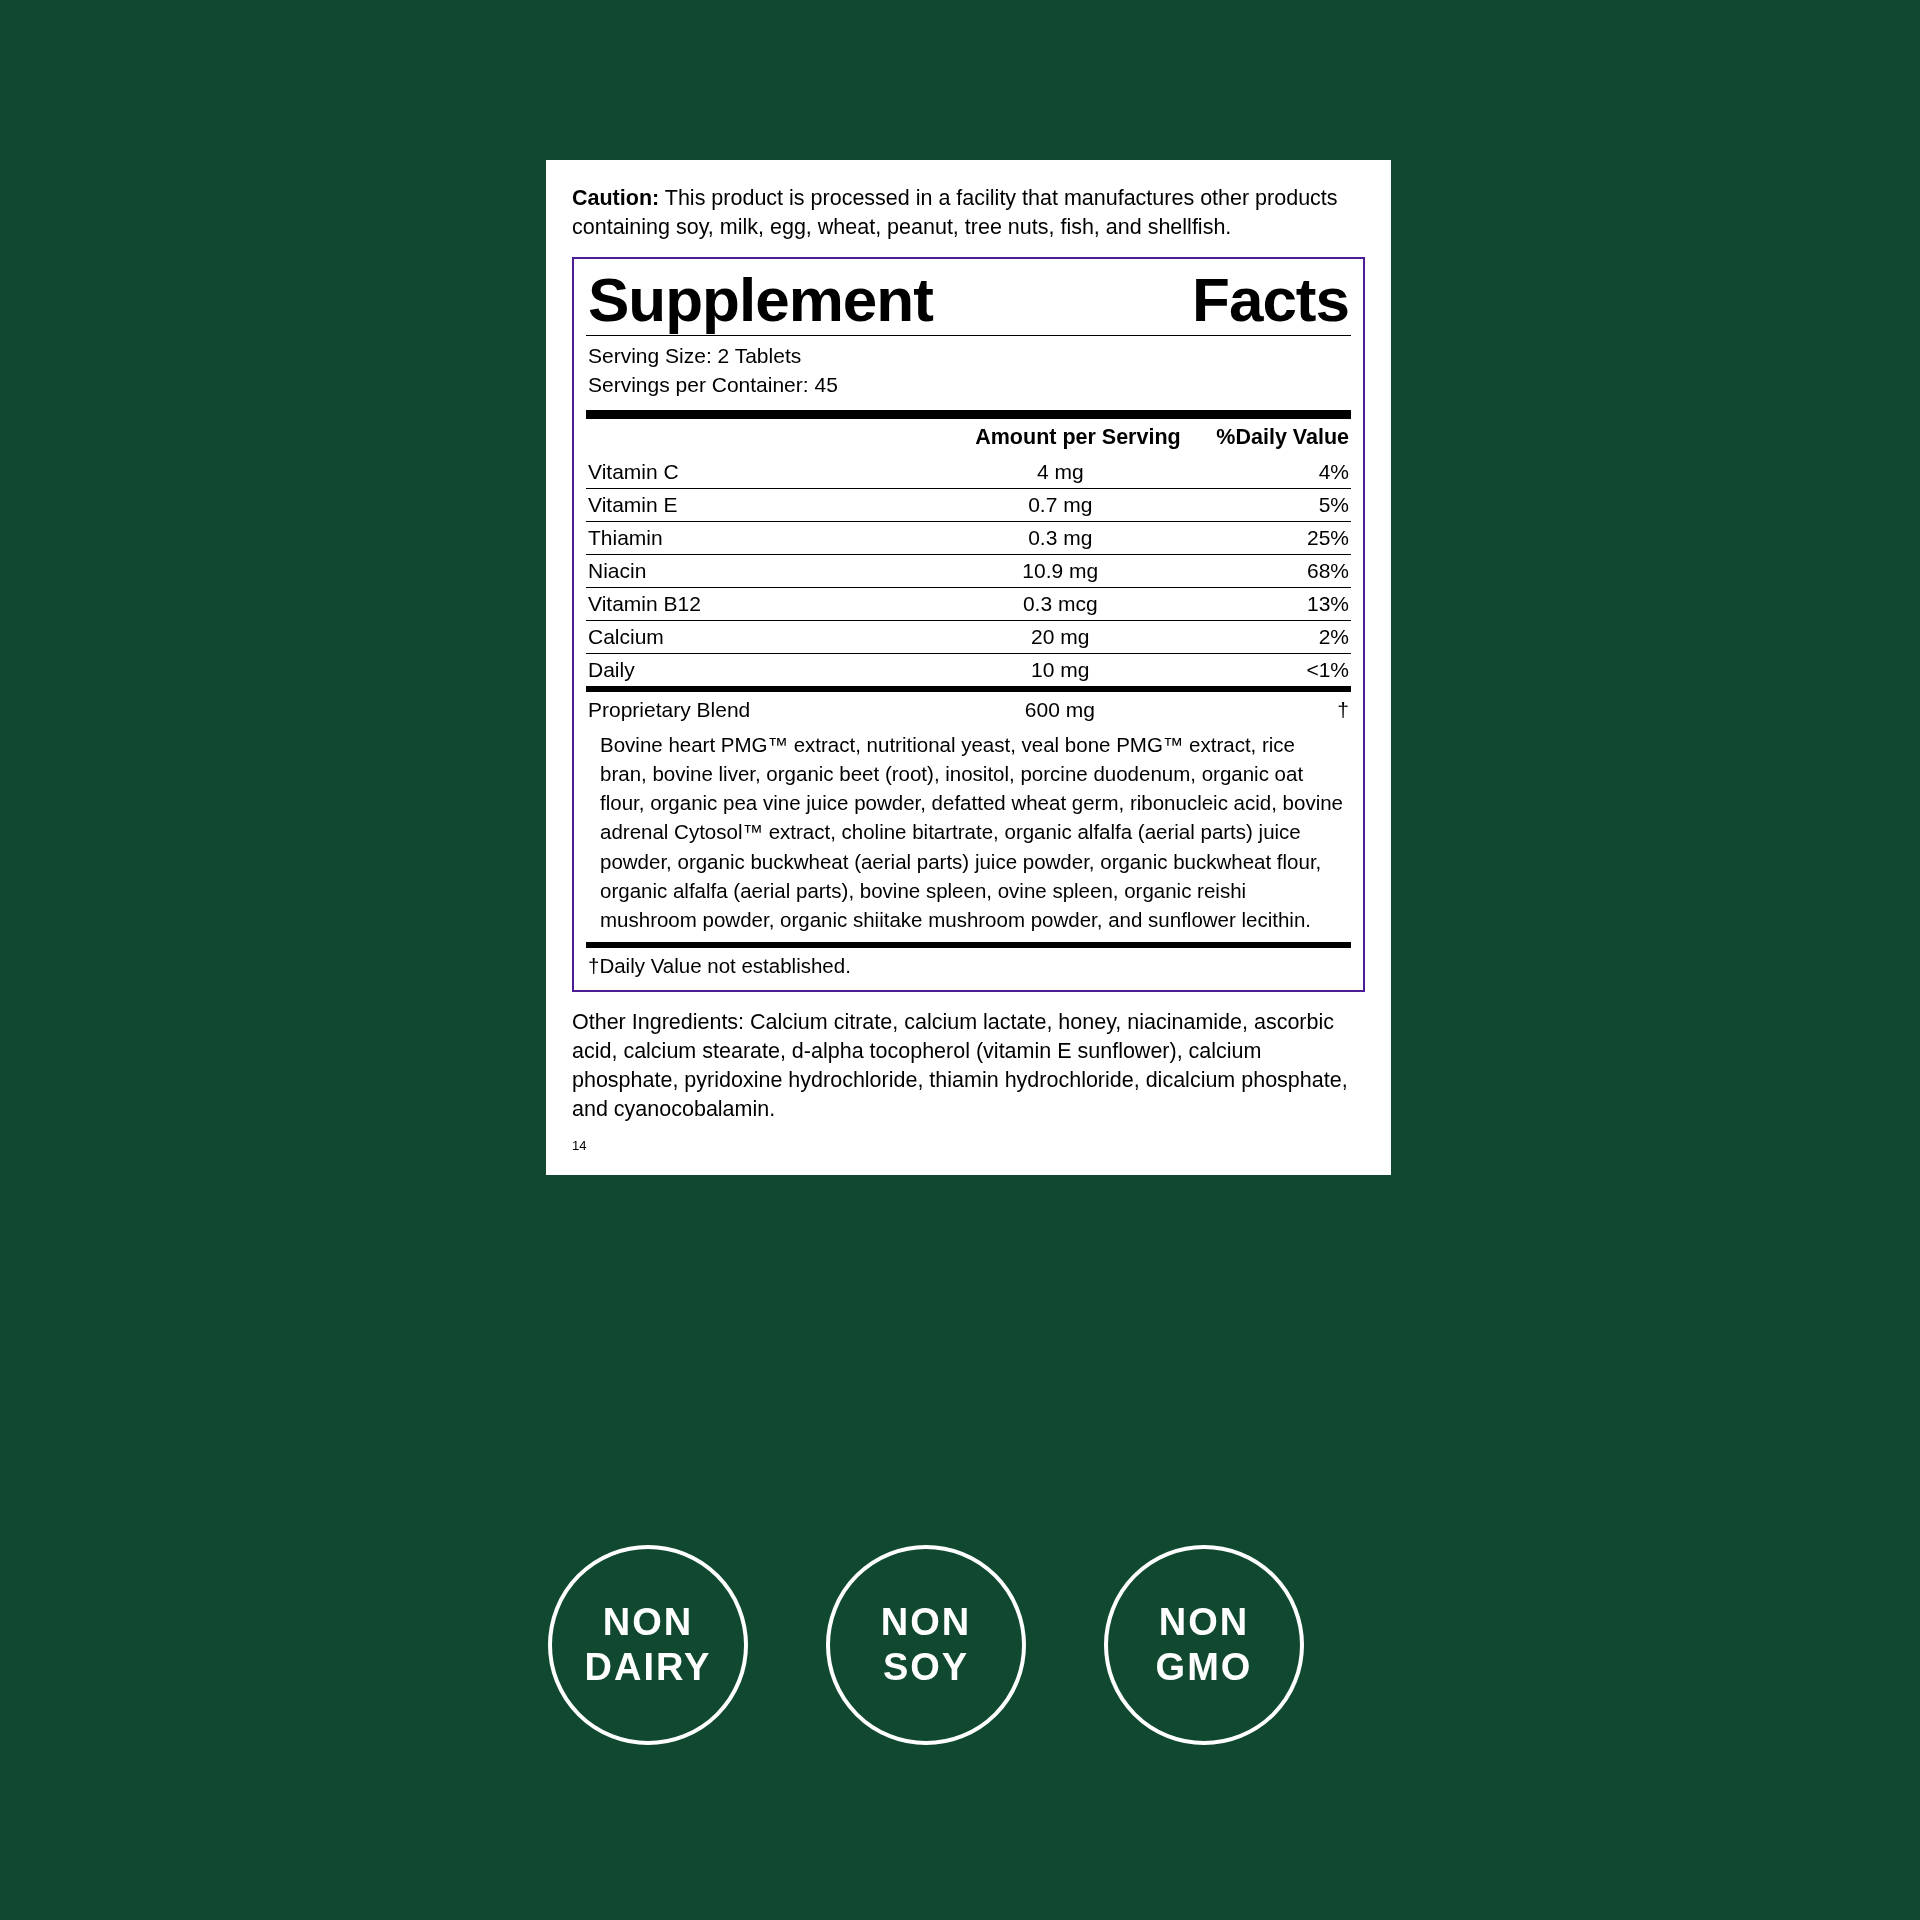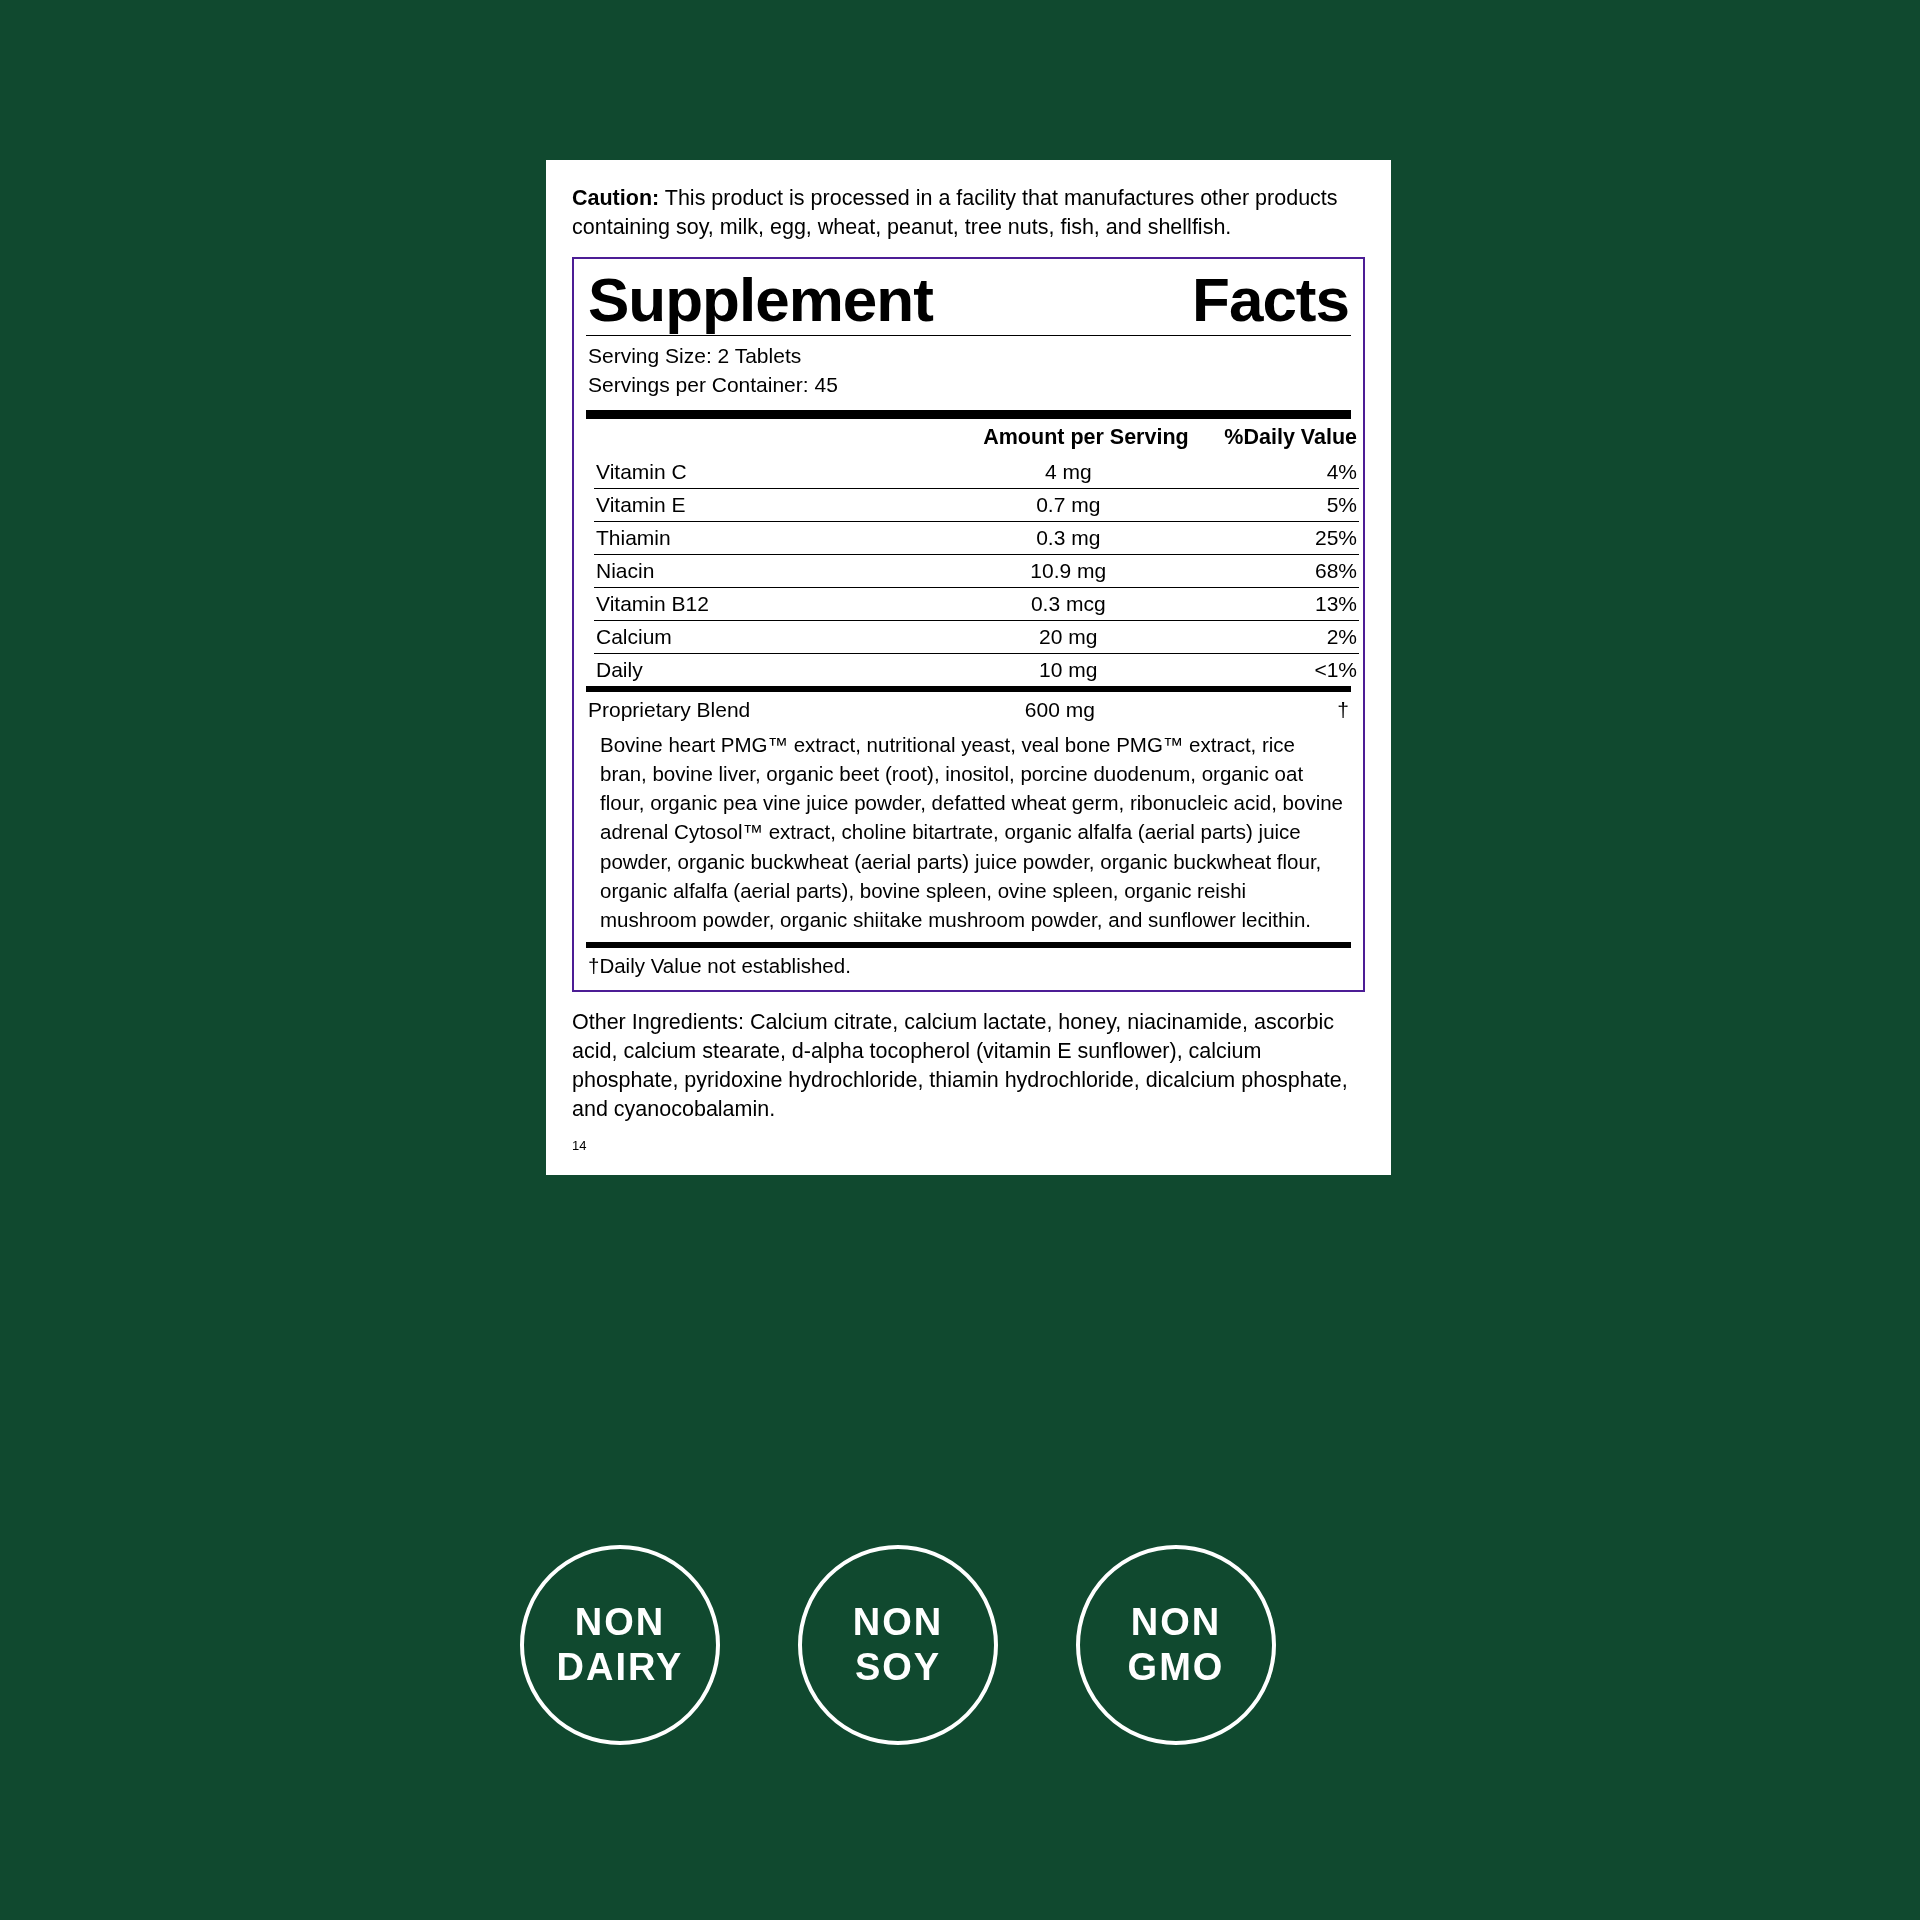--- a/index.html
+++ b/index.html
@@ -71,21 +71,20 @@
     border-top: 1px solid #000;
   }
   .rule-med {
     border-top: 6px solid #000;
   }
 
   table.sf-table {
     width: 100%;
     border-collapse: collapse;
     font-size: 21px;
-    margin-left: 8px;
   }
   table.sf-table th {
     font-weight: bold;
     font-size: 21.5px;
     text-align: right;
     padding: 6px 2px 6px 2px;
   }
   table.sf-table th.blank {
     text-align: left;
   }
@@ -127,21 +126,21 @@
     padding-top: 16px;
   }
   .page-num {
     font-size: 13px;
     padding-top: 14px;
   }
 
   
   .badges {
     position: absolute;
-    left: 520px;
+    left: 548px;
     top: 1545px;
     width: 900px;
     display: flex;
     justify-content: flex-start;
     gap: 78px;
   }
   .badge {
     width: 200px;
     height: 200px;
     border: 4px solid #ffffff;

